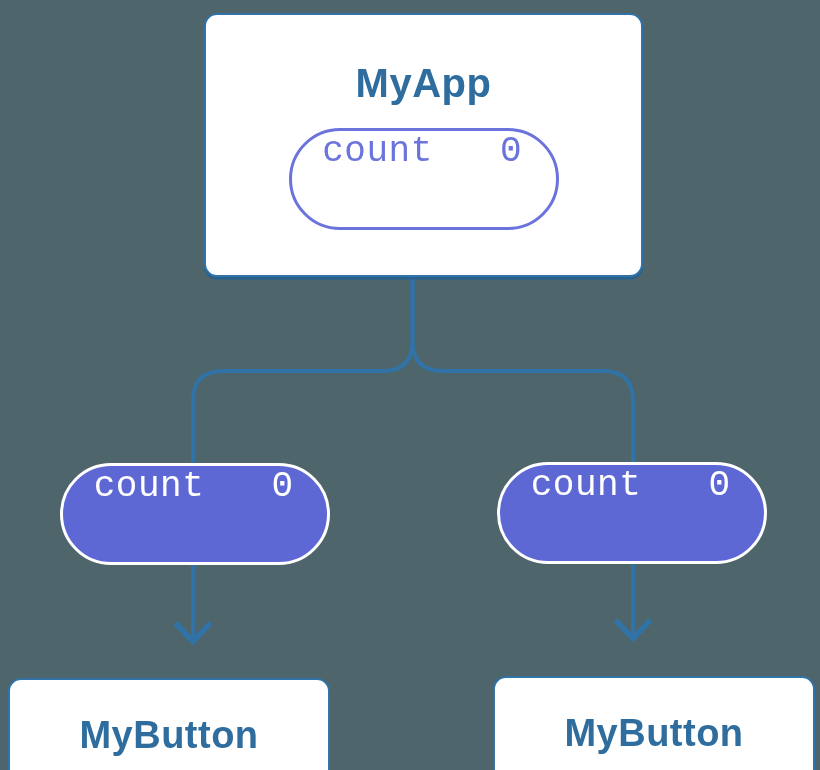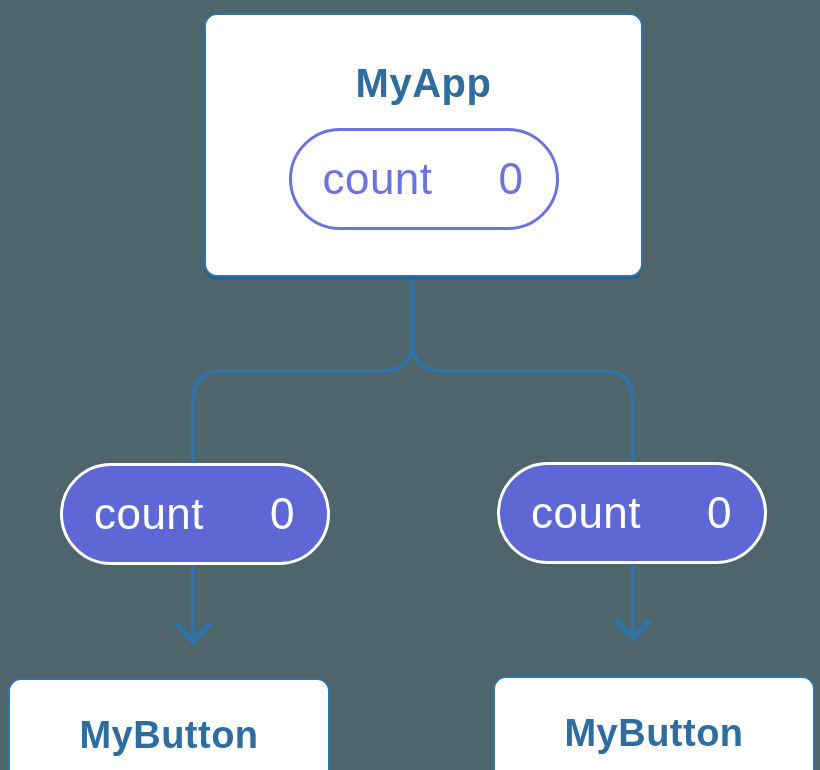--- a/index.html
+++ b/index.html
@@ -27,23 +27,23 @@
   .card-title{color:var(--ink-blue);font-weight:700;letter-spacing:.5px;}
 
   .app-card{left:204px;top:13px;width:439px;height:264px;}
   .app-card .card-title{font-size:40px;}
   .btn-card{width:322px;height:114px;margin-top:28px;}
   .btn-card .card-title{font-size:38px;}
   .btn-card.left{left:8px;top:650px;}
   .btn-card.right{left:493px;top:648px;}
 
   .pill{
-    display:flex;align-items:center;width:270px;height:102px;
+    display:flex;align-items:flex-start;width:270px;height:102px;
     border-radius:51px;overflow:hidden;z-index:1;
-    font-size:44px;letter-spacing:.5px;
+    font-size:36px;letter-spacing:.5px;font-family:Liberation Mono, monospace;
   }
   .pill .pill-section{display:flex;align-items:center;justify-content:center;}
   .pill .pill-label-section{width:172px;}
   .pill .pill-value-section{flex:1;}
   .pill .pill-divider{width:3px;}
 
   .pill-outline{
     margin-top:22px;
     border:3px solid var(--purple-outline);
     background:var(--card-bg);color:var(--purple-outline);

